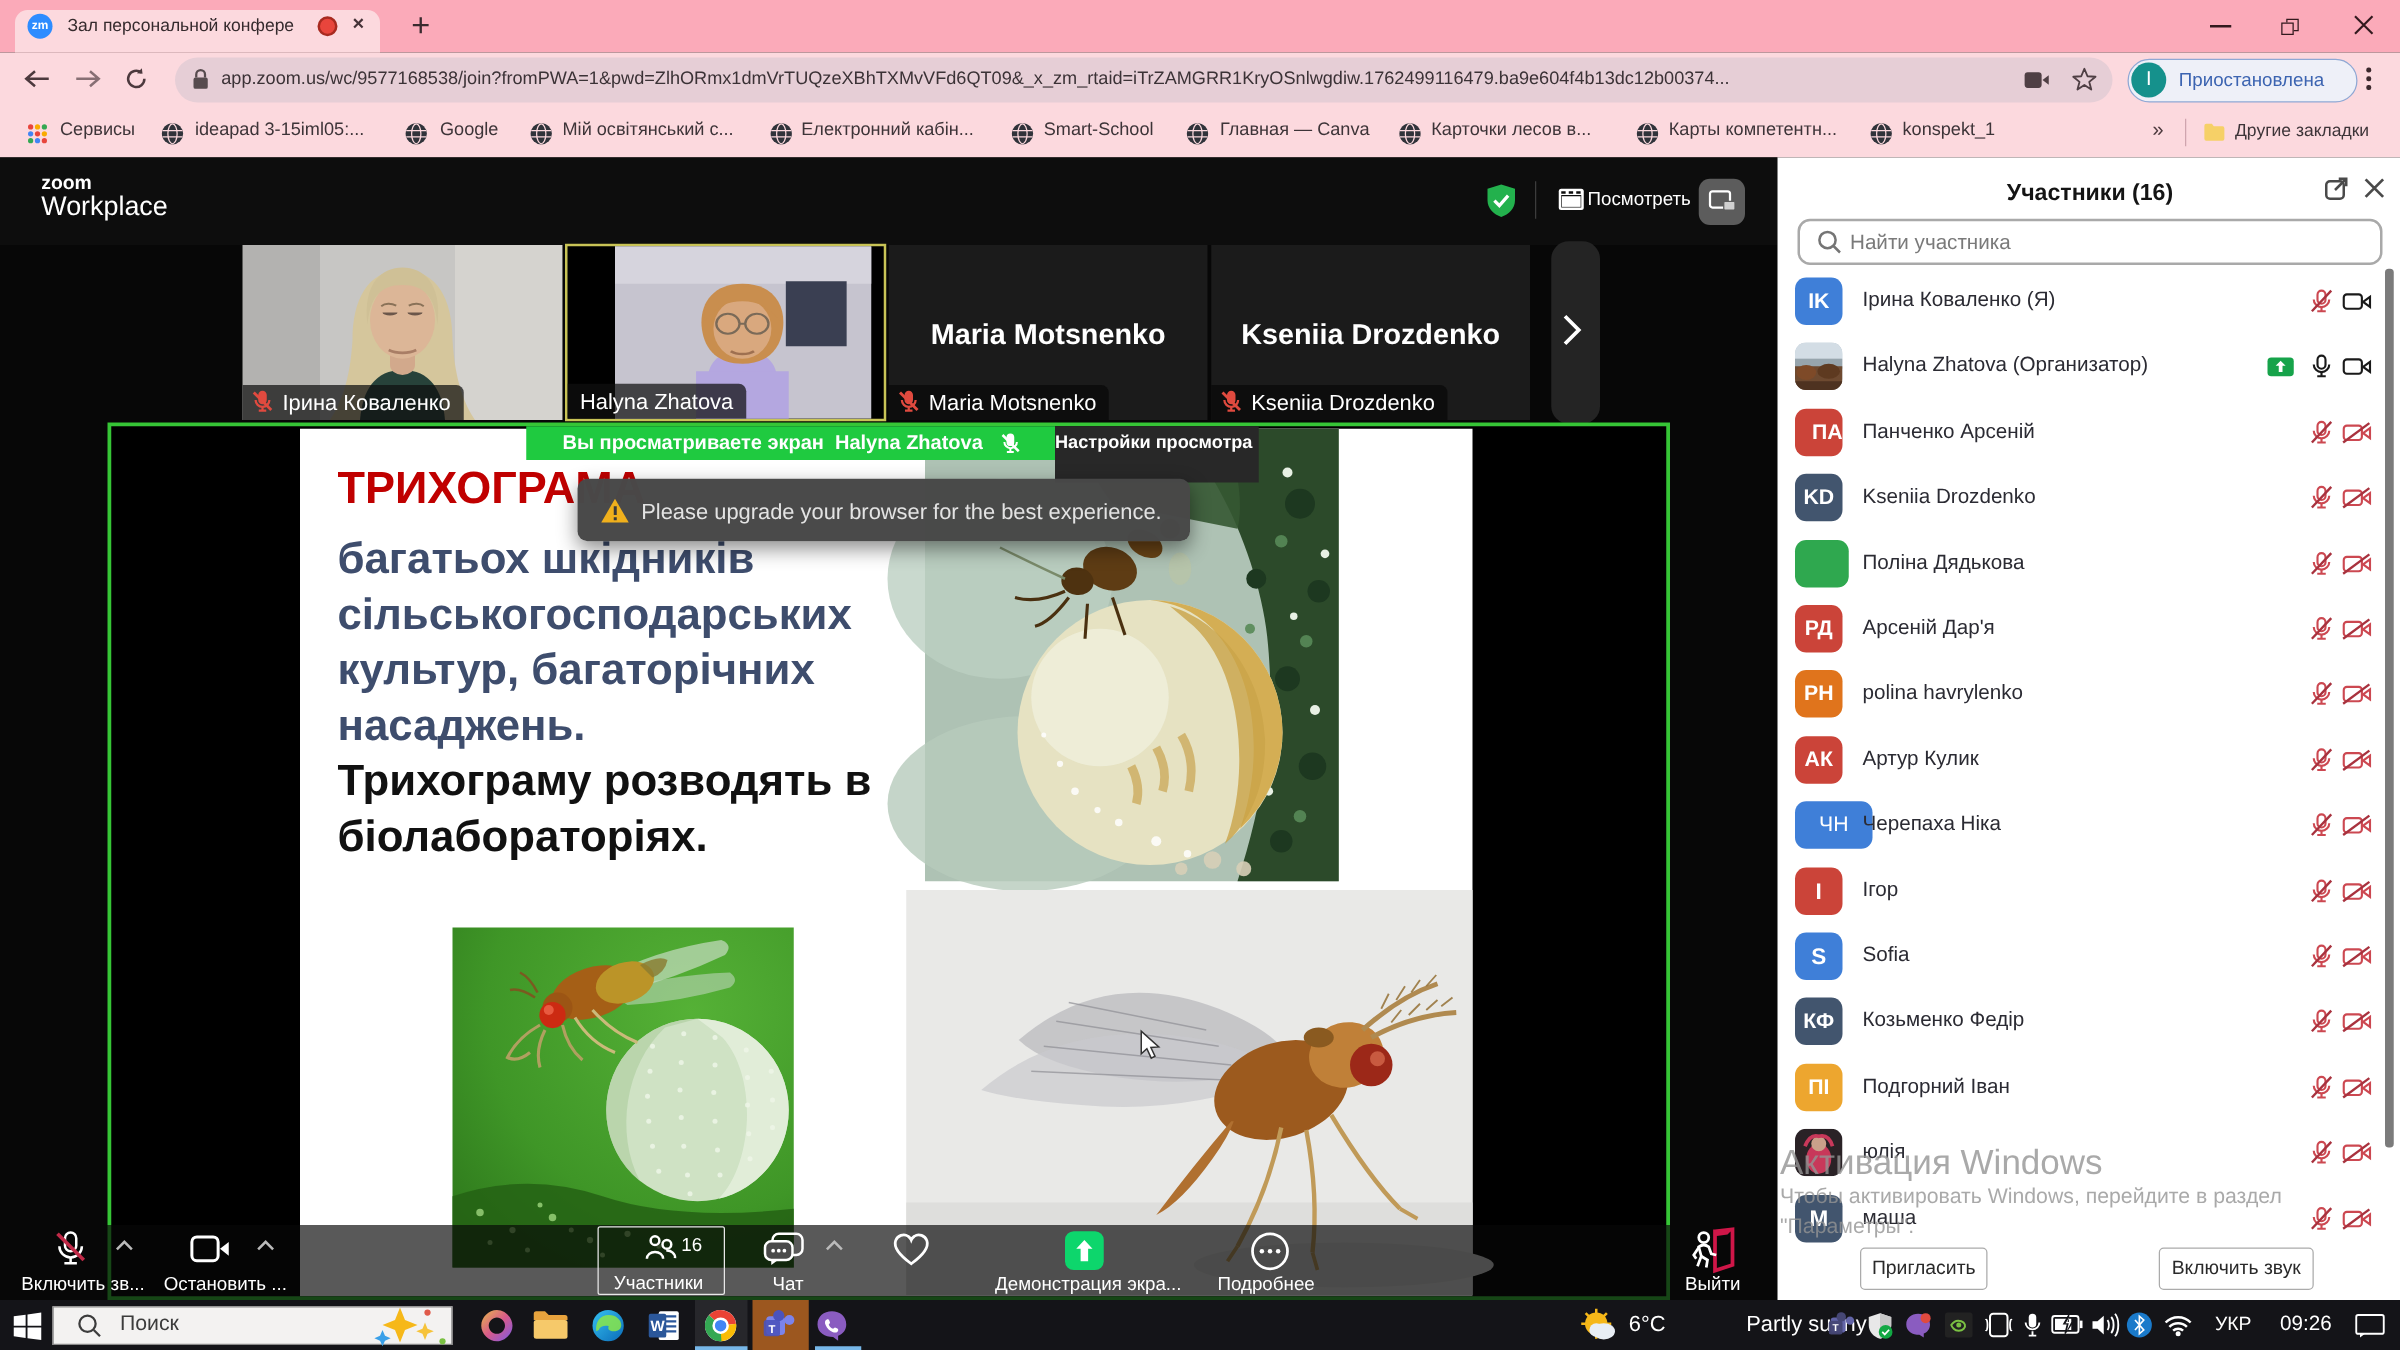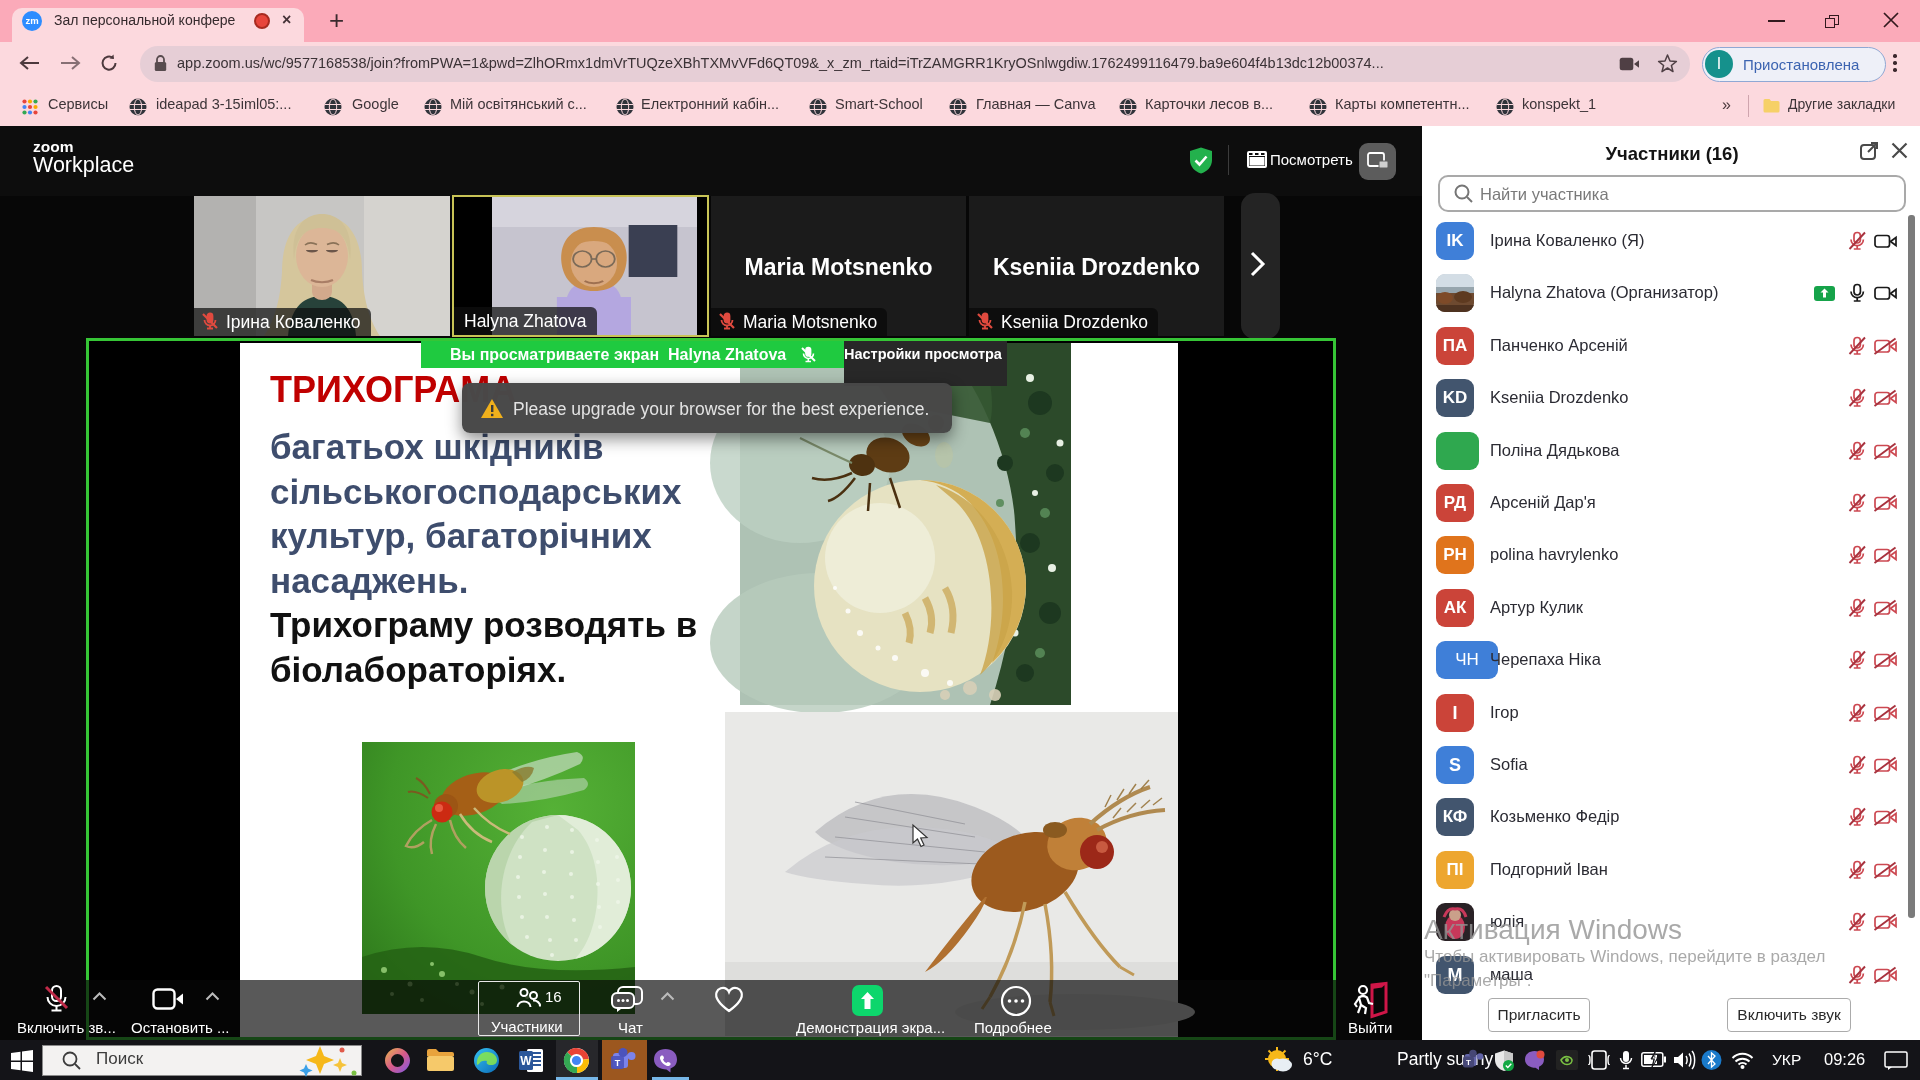--- a/index.html
+++ b/index.html
@@ -549,21 +549,21 @@
         <path d="M4.5 0.5 L8.5 4.5 H6 V9.5 H3 V4.5 H0.5 Z" fill="#fff"></path>
       </svg>
       <svg class="abs" style="left:426px;top:157px;" width="19" height="20">
         <use href="#micK"></use>
       </svg>
       <svg class="abs" style="left:452px;top:159px;" width="23" height="17">
         <use href="#camK"></use>
       </svg>
     </div>
  <div>
-      <div class="abs" style="left:14px;top:201px;width:38px;height:38px;border-radius:9px;background:#cb4439;color:#fff;font-size:17px;font-weight:bold;text-align:center;line-height:38px;">ПА</div>
+      <div class="abs" style="left:14px;top:201px;width:38px;height:38px;border-radius:9px;background:#cb4439;color:#fff;font-size:17px;font-weight:bold;text-align:right;line-height:38px;">ПА</div>
       <div class="abs" style="left:68px;top:210px;font-size:16.5px;color:#2b2b33;">Панченко Арсеній</div>
       <svg class="abs" style="left:426px;top:210px;" width="19" height="20">
         <use href="#micR"></use>
       </svg>
       <svg class="abs" style="left:452px;top:212px;" width="23" height="17">
         <use href="#camR"></use>
       </svg>
     </div>
  <div>
       <div class="abs" style="left:14px;top:253px;width:38px;height:38px;border-radius:9px;background:#42556e;color:#fff;font-size:17px;font-weight:bold;text-align:center;line-height:38px;">KD</div>

